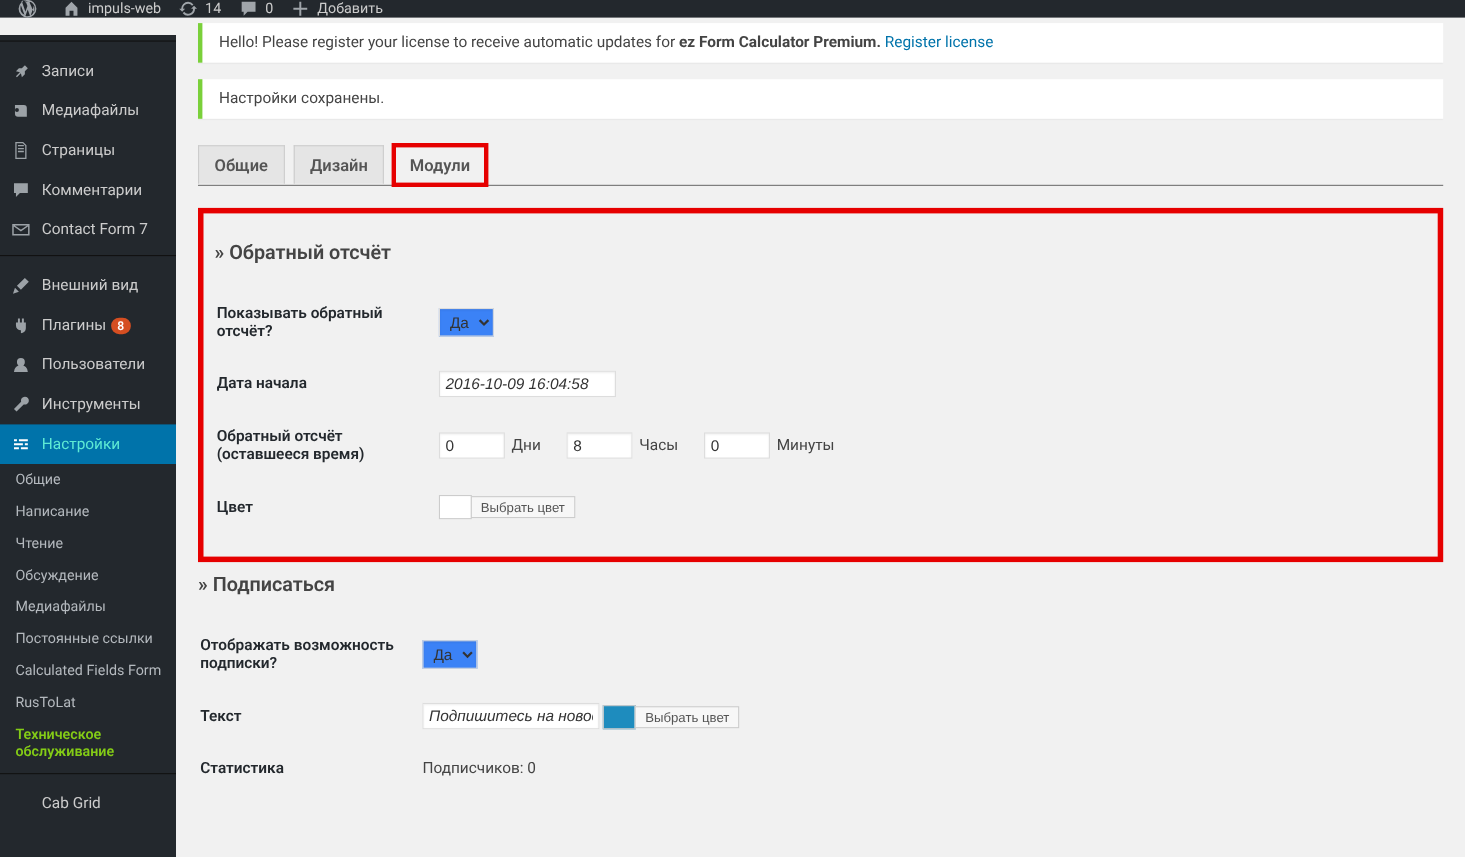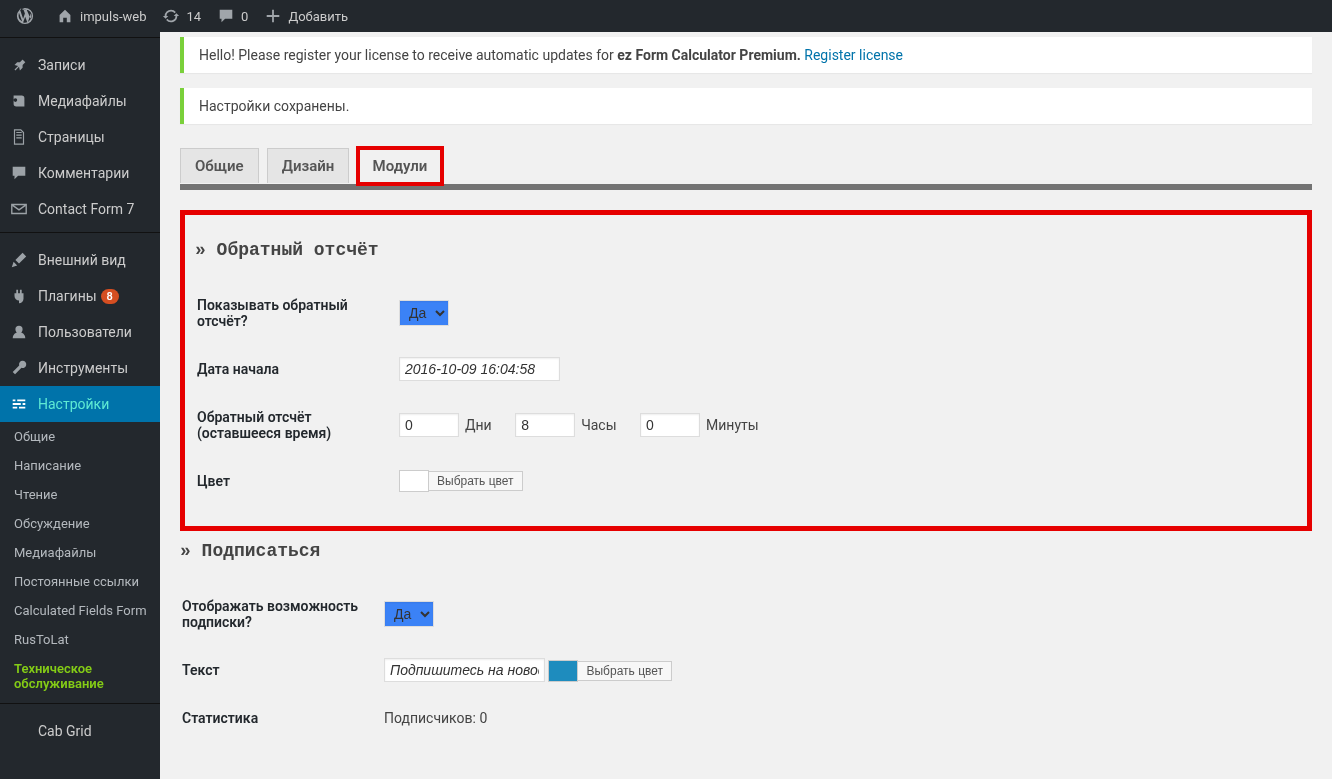--- a/index.html
+++ b/index.html
@@ -1,19 +1,19 @@
 <!DOCTYPE html>
 <html><head>
 <meta charset="utf-8">
 <style>
 * { margin: 0; padding: 0; box-sizing: border-box; }
 body { font-family: -apple-system, BlinkMacSystemFont, "Segoe UI", Roboto, Oxygen, sans-serif; font-size: 13px; background: #f1f1f1; color: #444; }
 
 
-#adminbar { background: #23282d; height: 32px; color: #ccc; display: flex; align-items: center; padding: 0 8px; font-size: 13px; }
+#adminbar { background: #23282d; height: 16px; color: #ccc; display: flex; align-items: center; padding: 0 8px; font-size: 13px; }
 #adminbar .ab-item { display: flex; align-items: center; padding: 0 8px; height: 32px; color: #ccc; cursor: pointer; }
 #adminbar .ab-item .ic { margin-right: 6px; display: inline-flex; }
 #adminbar svg { fill: #a0a5aa; width: 18px; height: 18px; }
 
 
 #sidebar { position: fixed; left: 0; top: 32px; bottom: 0; width: 160px; background: #23282d; color: #eee; overflow-y: auto; }
 #sidebar .menu-item { display: flex; align-items: center; padding: 8px 10px; color: #ccc; cursor: pointer; font-size: 14px; }
 #sidebar .menu-item .mic { width: 20px; height: 20px; margin-right: 8px; display: inline-flex; align-items: center; }
 #sidebar .menu-item svg { fill: #9ca2a7; width: 18px; height: 18px; }
 #sidebar .menu-item.current { background: #0073aa; color: #5eead4; position: relative; }
@@ -24,27 +24,27 @@
 #sidebar .sub.sel { color: #84cc16; font-weight: 600; }
 .badge { background: #d54e21; color: #fff; border-radius: 9px; padding: 1px 6px; font-size: 11px; font-weight: 600; margin-left: 4px; }
 
 
 #main { margin-left: 160px; padding: 0 20px 40px; }
 
 .notice { border-left: 4px solid #7ad03a; background: #fff; padding: 10px 15px; margin: 5px 0 15px; box-shadow: 0 1px 1px rgba(0,0,0,.04); font-size: 14px; }
 .notice a { color: #0073aa; text-decoration: none; }
 
 
-.nav-tabs { border-bottom: 6px solid #737373; margin: 0 0 20px; padding-top: 9px; }
+.nav-tabs { border-bottom: 1px solid #737373; margin: 0 0 20px; padding-top: 9px; }
 .nav-tab { display: inline-block; padding: 8px 14px; border: 1px solid #ccc; border-bottom: none; background: #e5e5e5; color: #555; font-size: 15px; font-weight: 600; margin-right: 5px; cursor: pointer; }
 .nav-tab.active { background: #f1f1f1; border-bottom: 1px solid #f1f1f1; }
 .nav-tab.highlight { outline: 4px solid #e60000; outline-offset: -2px; background: #f1f1f1; }
 
 
-.section-title { font-size: 18px; font-weight: 600; margin: 10px 0 20px; font-family: Liberation Mono, monospace; }
+.section-title { font-size: 18px; font-weight: 600; margin: 10px 0 20px; }
 .hlbox { border: 5px solid #e60000; padding: 15px 10px 20px; margin-bottom: 5px; }
 
 
 table.form-table { width: 100%; }
 table.form-table th { text-align: left; width: 200px; font-weight: 600; font-size: 14px; padding: 15px 10px 15px 0; vertical-align: top; color: #23282d; }
 table.form-table td { padding: 10px 10px 10px 0; vertical-align: middle; font-size: 14px; }
 select, input[type=text] { font-size: 14px; padding: 3px 5px; border: 1px solid #ddd; background: #fff; color: #333; box-shadow: inset 0 1px 2px rgba(0,0,0,.07); }
 select { background: #3b82f6; }
 input.short { width: 60px; }
 input.med { width: 161px; font-style: italic; }

